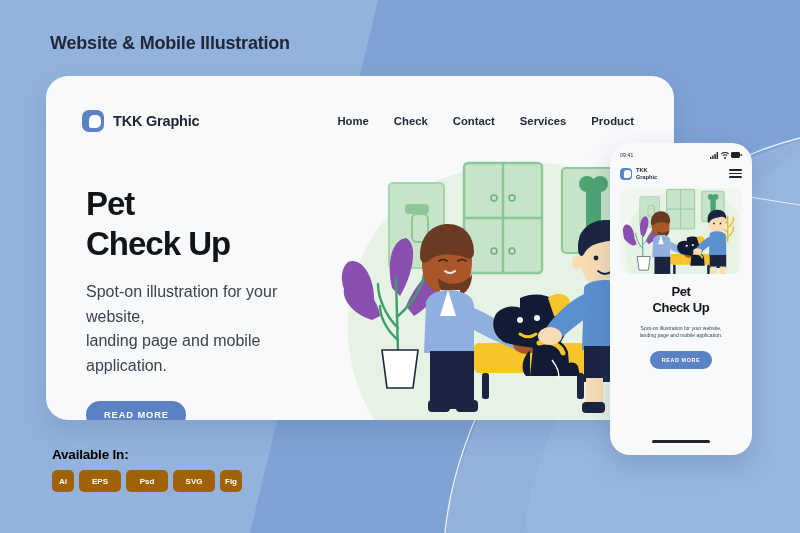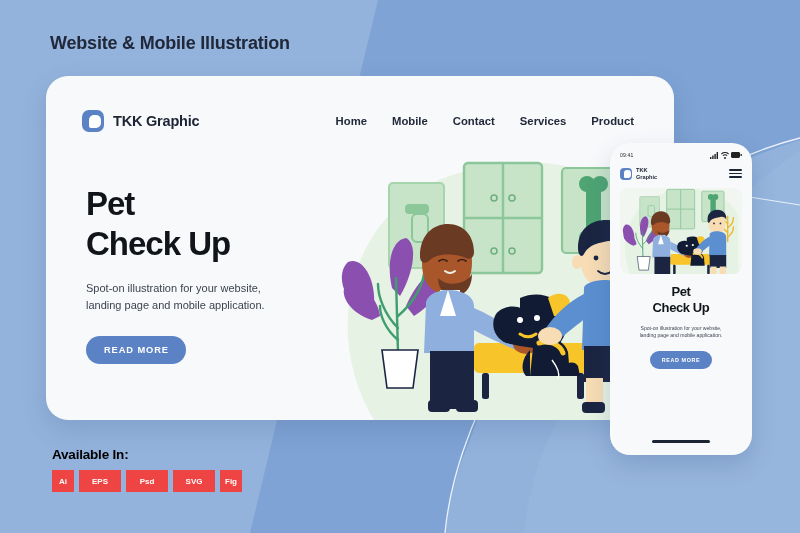--- a/index.html
+++ b/index.html
@@ -74,21 +74,21 @@
   
   .hero-copy { position: absolute; left: 40px; top: 108px; width: 230px; }
   .hero-title {
     font-size: 33px; line-height: 1.21;
     font-weight: bold; color: #111418;
     letter-spacing: -1px;
     white-space: pre-line;
   }
   .hero-sub {
     margin-top: 16px;
-    font-size: 11px; line-height: 1.55; color: #3c4350;
+    font-size: 16px; line-height: 1.55; color: #3c4350;
     white-space: pre-line;
   }
   .btn-read {
     margin-top: 22px;
     display: inline-block;
     background: #5B82C4;
     color: #fff;
     font-size: 9.3px; font-weight: bold;
     letter-spacing: .9px;
     padding: 9px 17px 9px 18px;
@@ -166,22 +166,22 @@
   
   .available {
     position: absolute; left: 52px; top: 447px; z-index: 6;
   }
   .available-label {
     font-size: 13.5px; font-weight: bold; color: #000000; letter-spacing: -.2px;
   }
   .badges { margin-top: 8px; display: flex; gap: 5px; }
   .badge {
     width: 22px; height: 22px;
-    background: #ef4444;
-    border-radius: 0;
+    background: #a16207;
+    border-radius: 5px;
     color: #fff;
     font-size: 8px; font-weight: bold;
     display: flex; align-items: center; justify-content: center;
     cursor: pointer;
   }
   .badge.wide { width: 42px; }
 </style>
 </head>
 <body>
 
@@ -302,21 +302,21 @@
     </svg>
   </div>
 
   <div class="nav">
     <div class="brand">
       <span class="logo-mark"></span>
       <span class="brand-name">TKK Graphic</span>
     </div>
     <div class="nav-links">
       <span>Home</span>
-      <span>Mobile</span>
+      <span>Check</span>
       <span>Contact</span>
       <span>Services</span>
       <span>Product</span>
     </div>
   </div>
 
   <div class="hero-copy">
     <div class="hero-title">Pet
 Check Up</div>
     <div class="hero-sub">Spot-on illustration for your website,

